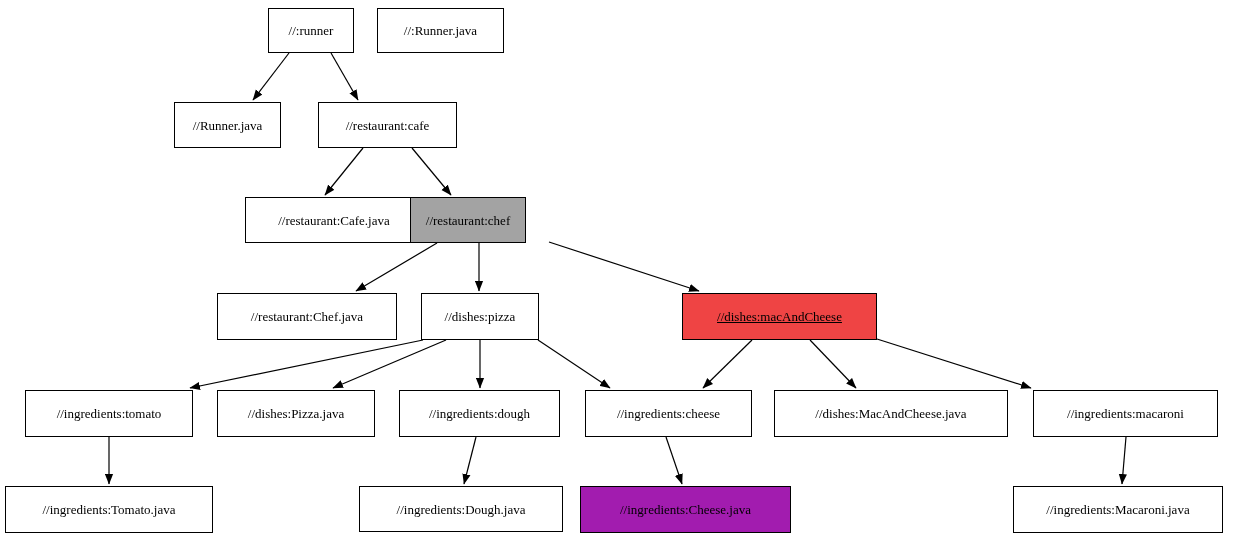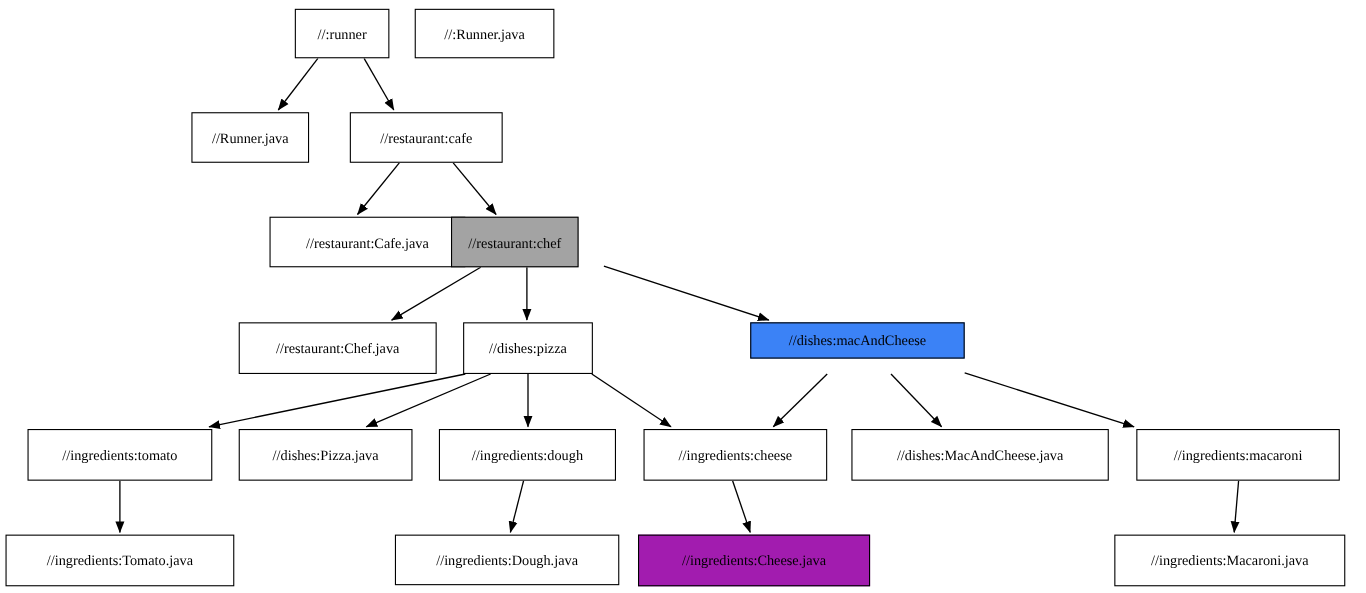--- a/index.html
+++ b/index.html
@@ -85,21 +85,21 @@
       </div>
       <div class="graph-node" style="left: 410px; top: 197px; width: 116px; height: 46px; border-color: rgb(0, 0, 0); background: #a3a3a3; color: rgb(0, 0, 0);">
         <span>//restaurant:chef</span>
       </div>
       <div class="graph-node" style="left: 217px; top: 293px; width: 180px; height: 47px; border-color: rgb(0, 0, 0); background: rgb(255, 255, 255); color: rgb(0, 0, 0);">
         <span>//restaurant:Chef.java</span>
       </div>
       <div class="graph-node" style="left: 421px; top: 293px; width: 118px; height: 47px; border-color: rgb(0, 0, 0); background: rgb(255, 255, 255); color: rgb(0, 0, 0);">
         <span>//dishes:pizza</span>
       </div>
-      <div class="graph-node" style="left: 682px; top: 293px; width: 195px; height: 33px; border-color: rgb(0, 0, 0); background: #3b82f6; color: rgb(0, 0, 0);">
+      <div class="graph-node" style="left: 682px; top: 293px; width: 195px; height: 47px; border-color: rgb(0, 0, 0); background: #ef4444; color: rgb(0, 0, 0); text-decoration: underline;">
         <span>//dishes:macAndCheese</span>
       </div>
       <div class="graph-node" style="left: 25px; top: 390px; width: 168px; height: 47px; border-color: rgb(0, 0, 0); background: rgb(255, 255, 255); color: rgb(0, 0, 0);">
         <span>//ingredients:tomato</span>
       </div>
       <div class="graph-node" style="left: 217px; top: 390px; width: 158px; height: 47px; border-color: rgb(0, 0, 0); background: rgb(255, 255, 255); color: rgb(0, 0, 0);">
         <span>//dishes:Pizza.java</span>
       </div>
       <div class="graph-node" style="left: 399px; top: 390px; width: 161px; height: 47px; border-color: rgb(0, 0, 0); background: rgb(255, 255, 255); color: rgb(0, 0, 0);">
         <span>//ingredients:dough</span>

